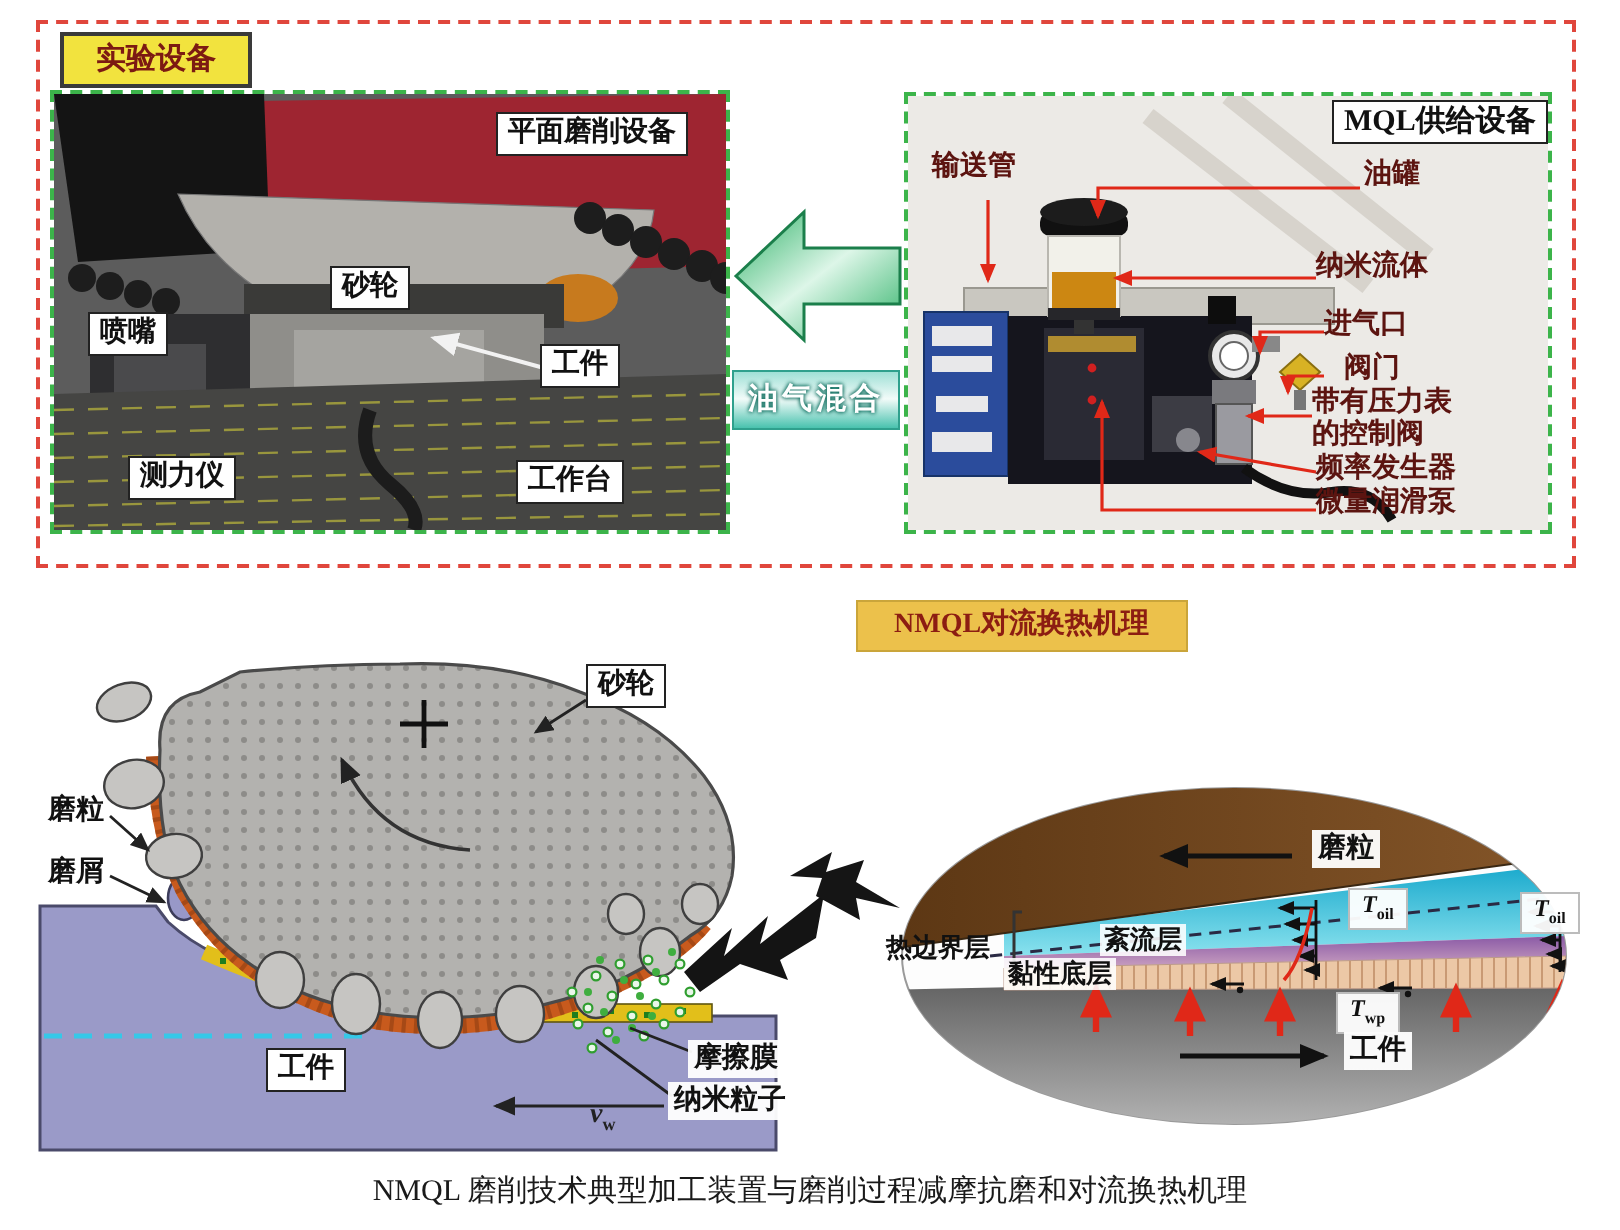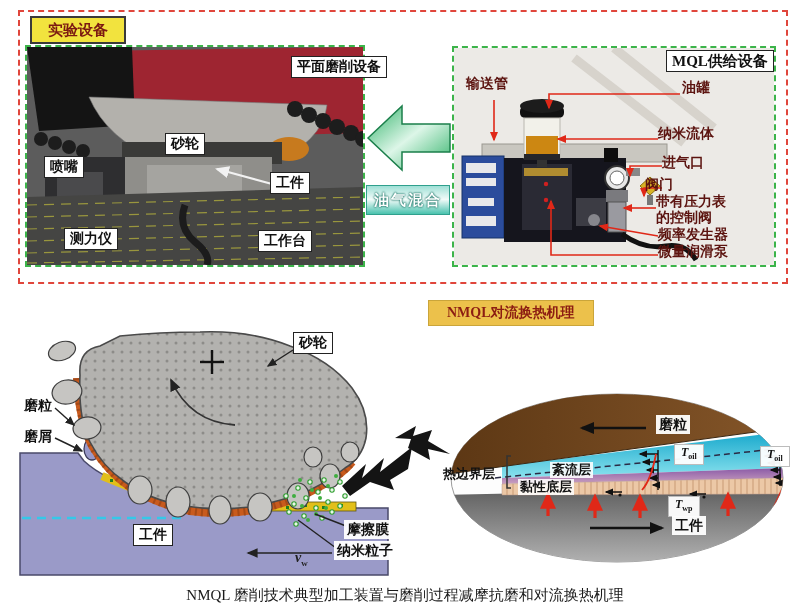--- a/index.html
+++ b/index.html
@@ -81,21 +81,21 @@
         <path d="M158,158 Q150,180 168,195 Q184,208 180,218"></path>
       </g>
       <defs>
         <marker id="whiteArr" markerWidth="8" markerHeight="8" refX="6" refY="3" orient="auto">
           <polygon points="0,0 7,3 0,6" fill="#f2f2f2"></polygon>
           </marker>
       </defs>
       <line x1="245" y1="137" x2="190" y2="122" stroke="#f2f2f2" stroke-width="2" marker-end="url(#whiteArr)"></line>
     </svg>
   </div>
-  <div class="abs chip" style="left:248px;top:56px;margin-left:43px;">平面磨削设备</div>
+  <div class="abs chip" style="left:248px;top:56px;">平面磨削设备</div>
   <div class="abs chip" style="left:165px;top:133px;">砂轮</div>
   <div class="abs chip" style="left:44px;top:156px;">喷嘴</div>
   <div class="abs chip" style="left:270px;top:172px;">工件</div>
   <div class="abs chip" style="left:64px;top:228px;">测力仪</div>
   <div class="abs chip" style="left:258px;top:230px;">工作台</div>
 
   <svg class="abs" style="left:366px;top:96px;" width="86" height="84" viewBox="0 0 86 84">
     <defs>
       <linearGradient id="gArr" x1="0" y1="0" x2="1" y2="1">
         <stop offset="0" stop-color="#2fb268"></stop>
@@ -161,21 +161,21 @@
         <path d="M204,188 L146,178" marker-end="url(#redArr)"></path>
         <path d="M204,207 L97,207 L97,153" marker-end="url(#redArr)"></path>
       </g>
     </svg>
   </div>
   <div class="abs chip" style="left:666px;top:50px;font-size:15px;">MQL供给设备</div>
   <div class="abs rlab" style="left:466px;top:76px;">输送管</div>
   <div class="abs rlab" style="left:682px;top:80px;">油罐</div>
   <div class="abs rlab" style="left:658px;top:126px;">纳米流体</div>
   <div class="abs rlab" style="left:662px;top:155px;">进气口</div>
-  <div class="abs rlab" style="left:645px;top:177px;">阀门</div>
+  <div class="abs rlab" style="left:672px;top:177px;">阀门</div>
   <div class="abs rlab" style="left:656px;top:194px;">带有压力表</div>
   <div class="abs rlab" style="left:656px;top:210px;text-align:center;">的控制阀</div>
   <div class="abs rlab" style="left:658px;top:227px;">频率发生器</div>
   <div class="abs rlab" style="left:658px;top:244px;">微量润滑泵</div>
 
 
   <svg class="abs" style="left:10px;top:330px;" width="408" height="250" viewBox="0 0 408 250">
     <defs>
       <pattern id="wdots" width="9" height="9" patternUnits="userSpaceOnUse">
         <rect width="9" height="9" fill="#b3b2af"></rect>
@@ -366,17 +366,17 @@
     <path d="M121,64 L117,64 L117,96 L121,96" fill="none" stroke="#333" stroke-width="1.5"></path>
     <polygon points="5,46 26,34 23,44 42,38 38,49 60,62 38,57 40,68 18,56 21,47" fill="#151515"></polygon>
   </svg>
 
   <div class="abs chipplain" style="left:656px;top:415px;">磨粒</div>
   <div class="abs tchip" style="left:674px;top:444px;"><span>T</span><sub>oil</sub></div>
   <div class="abs tchip" style="left:760px;top:446px;"><span>T</span><sub>oil</sub></div>
   <div class="abs tchip" style="left:668px;top:496px;"><span>T</span><sub>wp</sub></div>
   <div class="abs blab" style="left:443px;top:466px;font-size:13px;">热边界层</div>
   <div class="abs chipsmall" style="left:550px;top:462px;">紊流层</div>
-  <div class="abs chipsmall" style="left:518px;top:479px;text-align:center;">黏性底层</div>
+  <div class="abs chipsmall" style="left:502px;top:479px;text-align:center;">黏性底层</div>
   <div class="abs chipplain" style="left:672px;top:516px;">工件</div>
 
   <div class="abs caption">NMQL 磨削技术典型加工装置与磨削过程减摩抗磨和对流换热机理</div>
 </div>
 
 </body></html>

